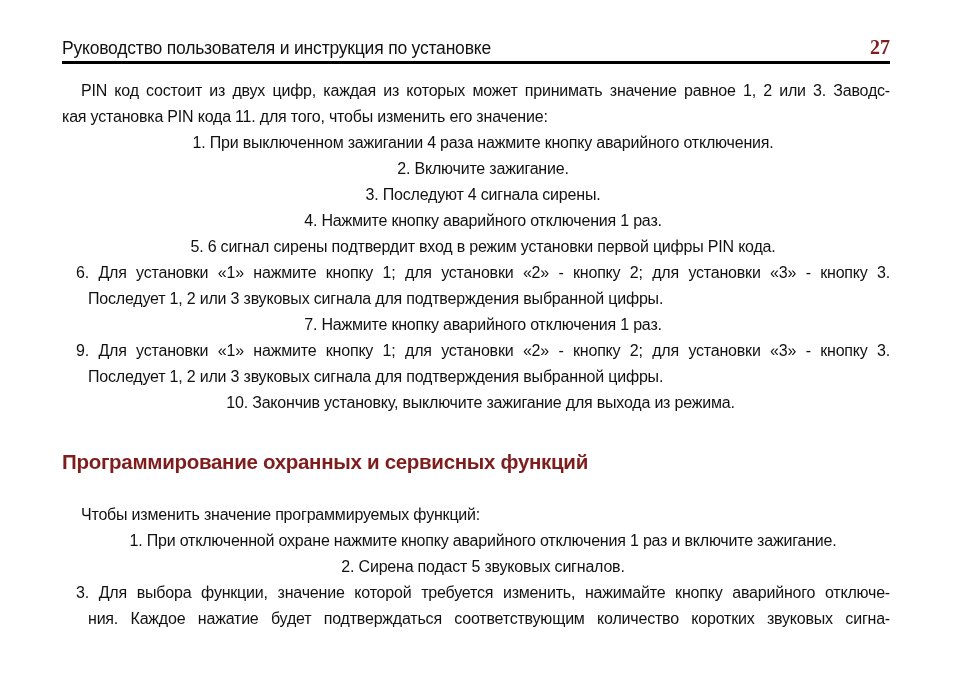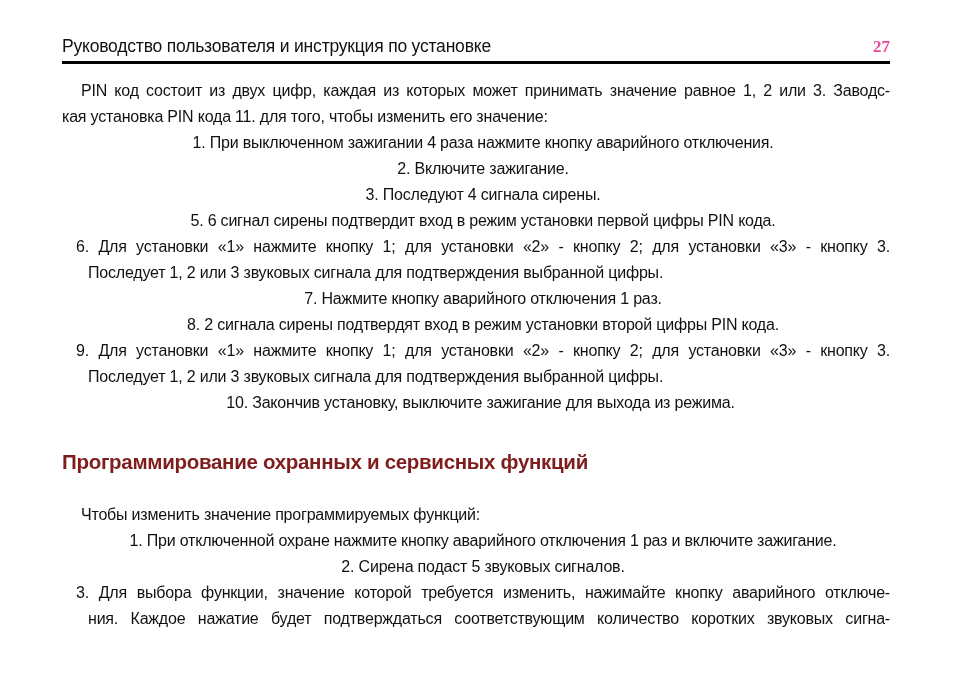--- a/index.html
+++ b/index.html
@@ -25,22 +25,22 @@
     align-items: baseline;
   }
   .header-title {
     font-size: 17.5px;
     letter-spacing: -0.2px;
     color: #111111;
   }
   .page-number {
     font-family: "Liberation Serif", serif;
     font-weight: bold;
-    font-size: 17px;
-    color: #ec4899;
+    font-size: 20px;
+    color: #7f1d1d;
   }
   .header-rule {
     position: absolute;
     left: 62px; right: 64px; top: 61px;
     height: 3px;
     background: #000000;
   }
   
   .textblock {
     position: absolute;
@@ -94,31 +94,31 @@
     <div class="step">
       <span class="line first"><span class="marker">1.</span> <span>При выключенном зажигании 4 раза нажмите кнопку аварийного отключения.</span></span>
     </div>
     <div class="step">
       <span class="line first"><span class="marker">2.</span> <span>Включите зажигание.</span></span>
     </div>
     <div class="step">
       <span class="line first"><span class="marker">3.</span> <span>Последуют 4 сигнала сирены.</span></span>
     </div>
     <div class="step">
+      <span class="line first"><span class="marker">4.</span> <span>Нажмите кнопку аварийного отключения 1 раз.</span></span>
+    </div>
+    <div class="step">
       <span class="line first"><span class="marker">5.</span> <span>6 сигнал сирены подтвердит вход в режим установки первой цифры PIN кода.</span></span>
     </div>
     <div class="step">
       <span class="line first just"><span class="marker">6.</span> <span>Для установки «1» нажмите кнопку 1; для установки «2» - кнопку 2; для установки «3» - кнопку 3.</span></span>
       <span class="line cont">Последует 1, 2 или 3 звуковых сигнала для подтверждения выбранной цифры.</span>
     </div>
     <div class="step">
       <span class="line first"><span class="marker">7.</span> <span>Нажмите кнопку аварийного отключения 1 раз.</span></span>
-    </div>
-    <div class="step">
-      <span class="line first"><span class="marker">8.</span> <span>2 сигнала сирены подтвердят вход в режим установки второй цифры PIN кода.</span></span>
     </div>
     <div class="step">
       <span class="line first just"><span class="marker">9.</span> <span>Для установки «1» нажмите кнопку 1; для установки «2» - кнопку 2; для установки «3» - кнопку 3.</span></span>
       <span class="line cont">Последует 1, 2 или 3 звуковых сигнала для подтверждения выбранной цифры.</span>
     </div>
     <div class="step">
       <span class="line first wide-marker"><span class="marker">10.</span> <span>Закончив установку, выключите зажигание для выхода из режима.</span></span>
     </div>
   </div>
 

